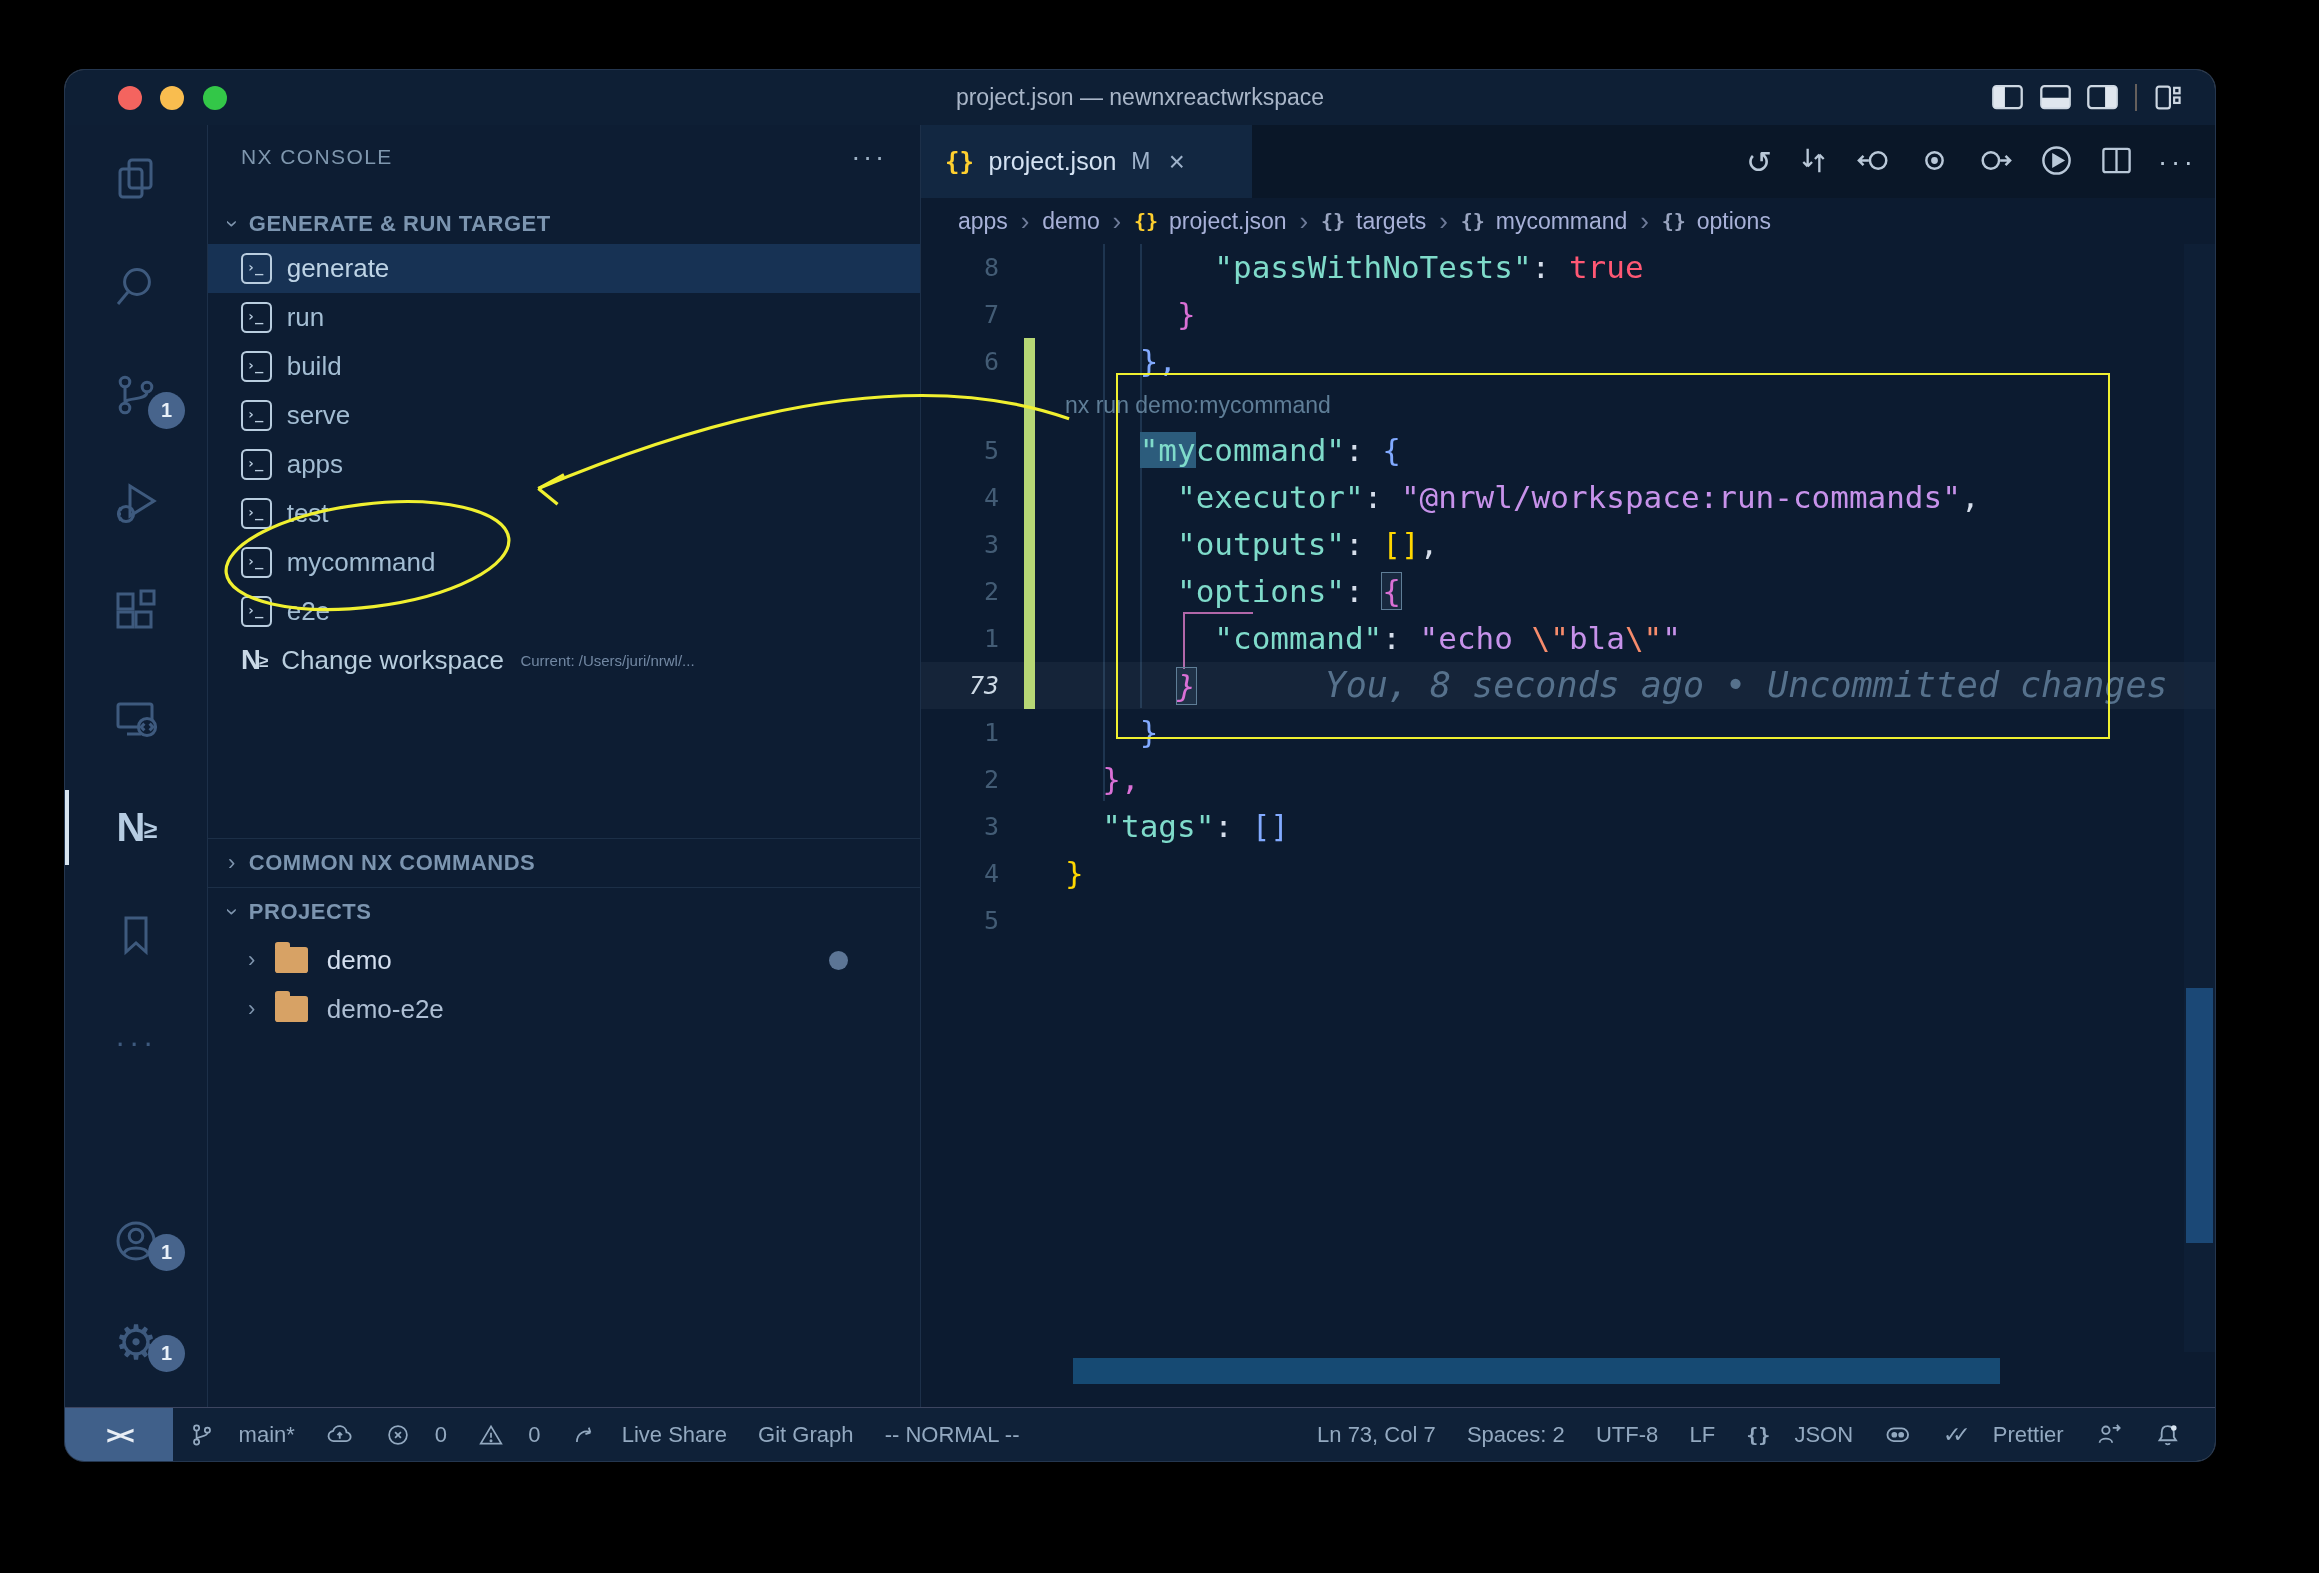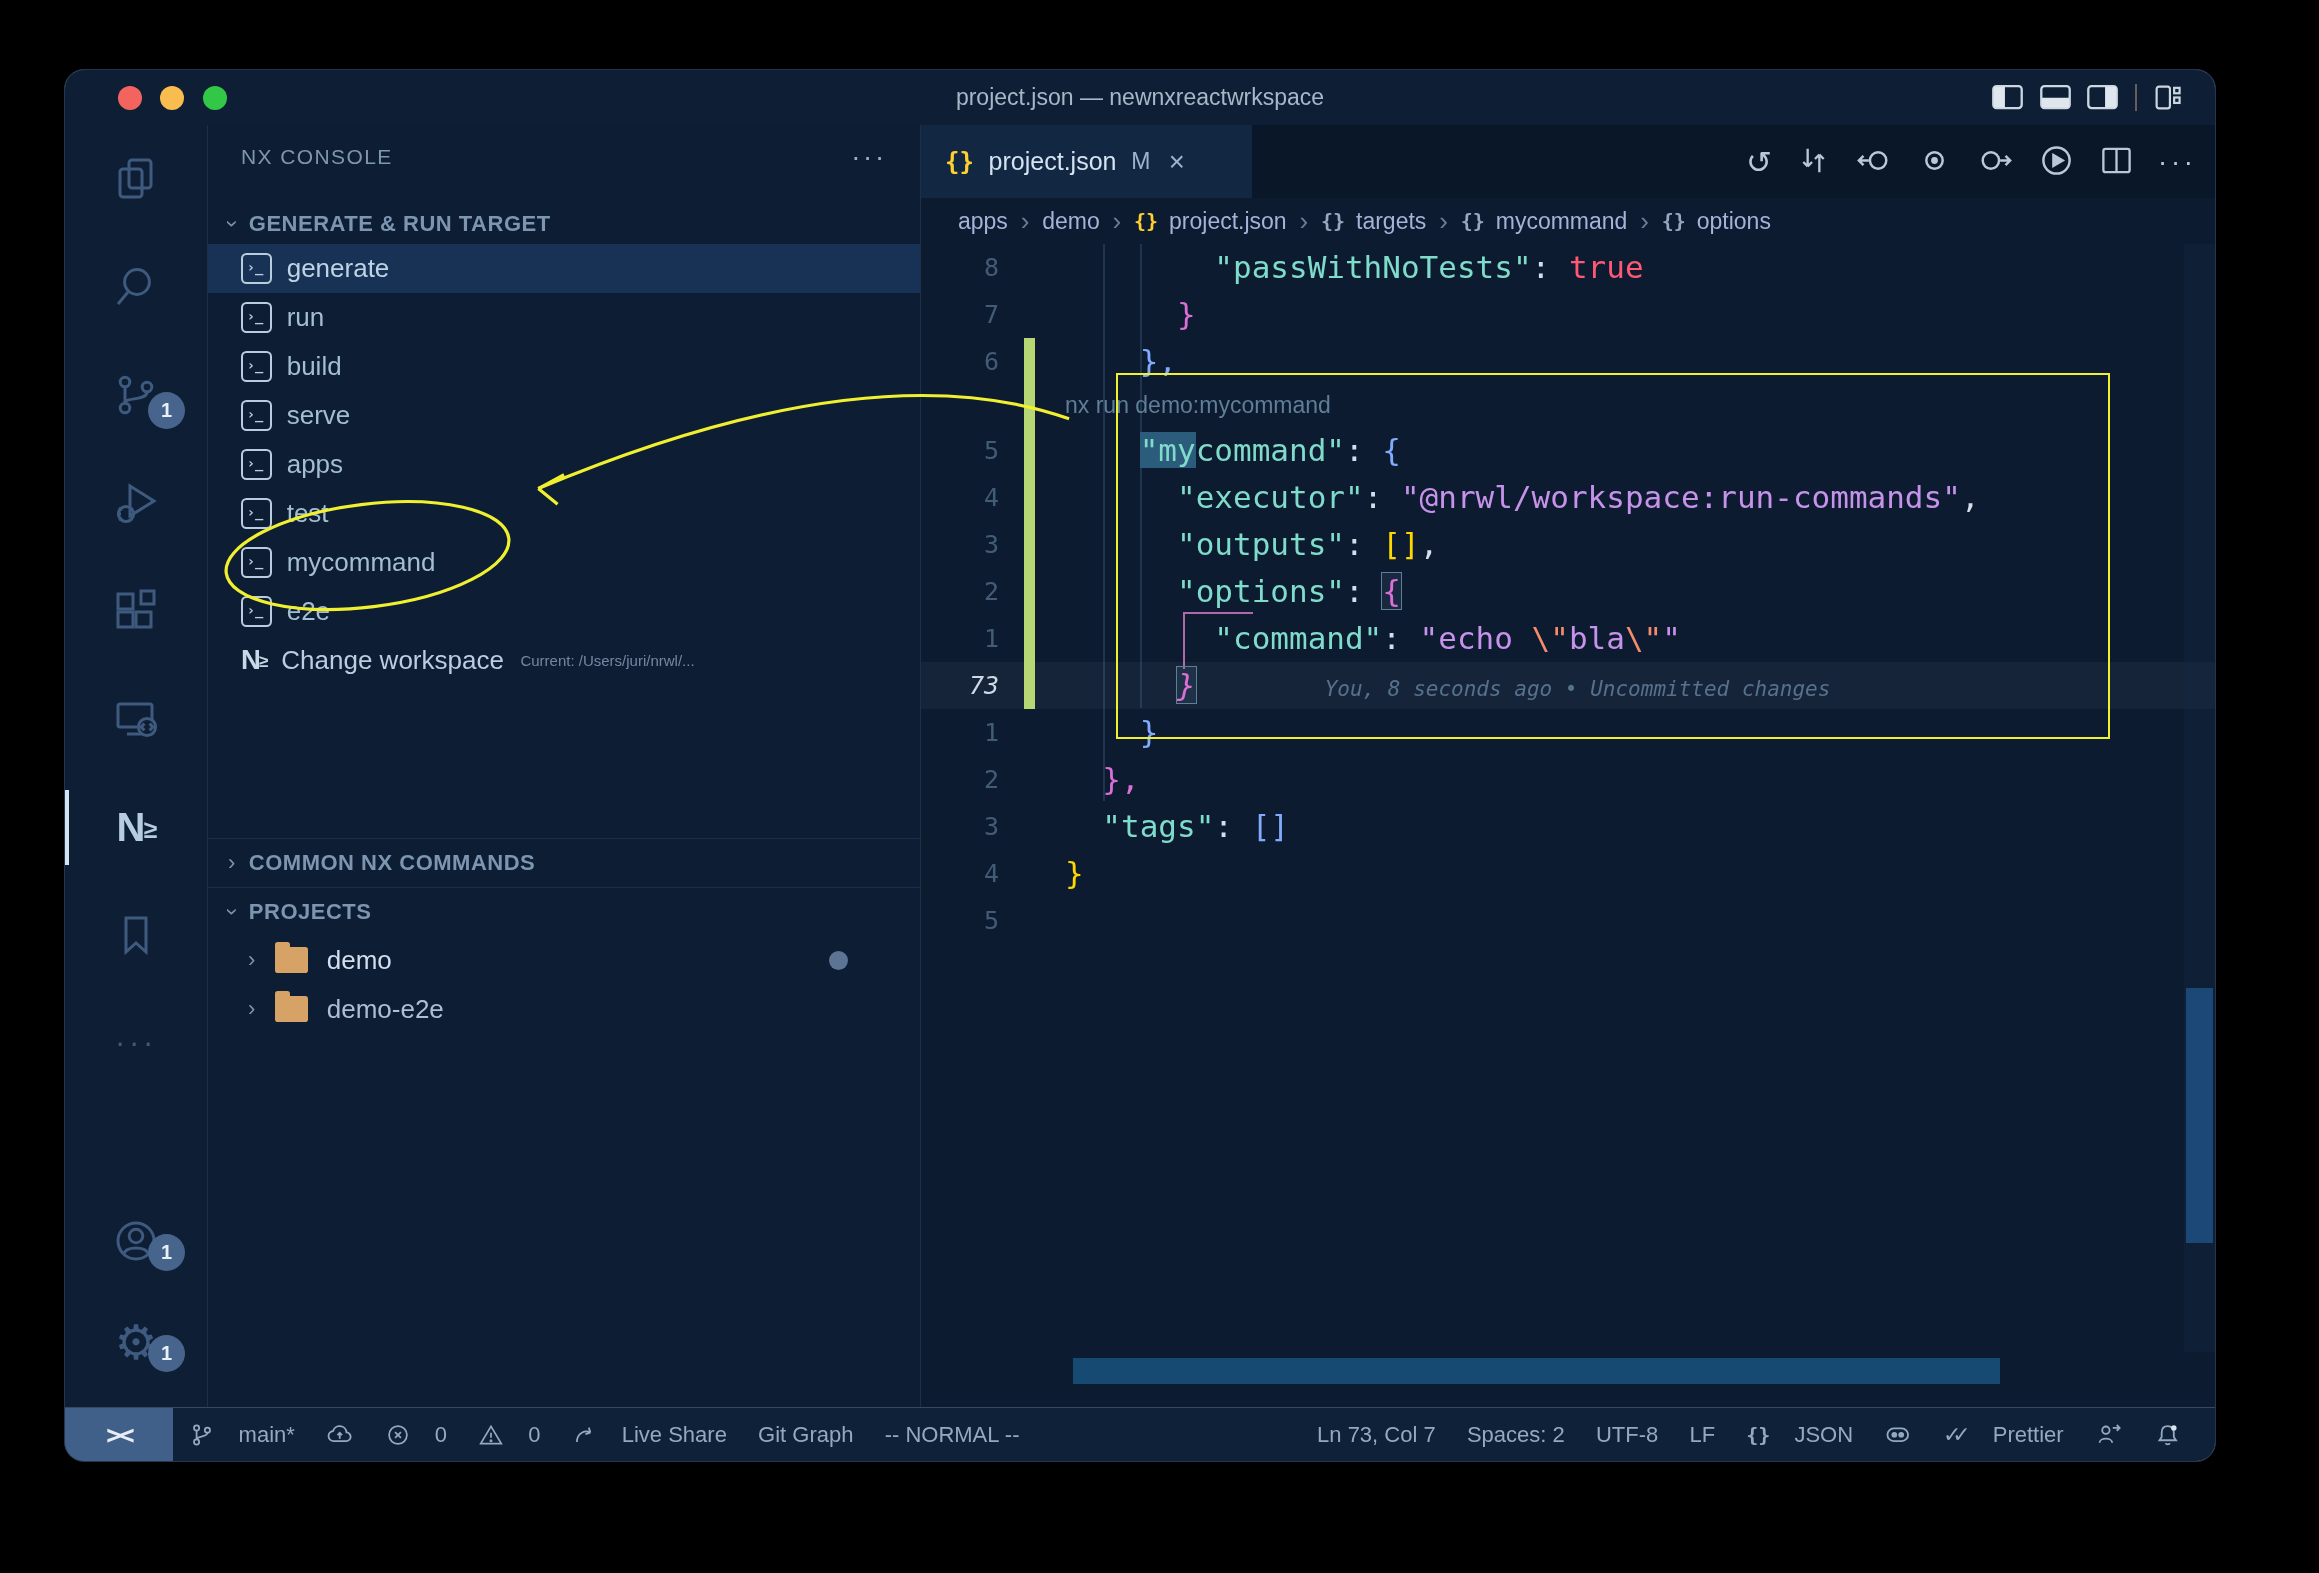--- a/index.html
+++ b/index.html
@@ -78,21 +78,21 @@
   .chbar{width:11px;margin-left:25px;flex:0 0 auto;background:transparent;}
   .changed .chbar{background:#b7d775;}
   .ltext{padding-left:30px;white-space:pre;}
   .lens-row{height:42px;line-height:40px;}
   .lens-row .ltext{font-size:23px;font-family:"Liberation Sans",sans-serif;}
   .tk.plain{color:#d6deeb}.tk.key{color:#7fdbca}.tk.punct{color:#d6deeb}.tk.str{color:#c792ea}
   .tk.esc{color:#f78c6c}.tk.bool{color:#ff5874}.tk.b-gold{color:#ffd700}.tk.b-blue{color:#82aaff}
   .tk.b-pink{color:#da70d6}.tk.lens{color:#5f7e97}
   .tk.sel{background:#2c5c7c;}
   .tk.box{outline:1.8px solid #5f7e97;outline-offset:-0.9px;background:rgba(95,126,151,.15);}
-  .blame{margin-left:129px;color:#56718c;font-size:21px;}
+  .blame{margin-left:129px;color:#56718c;font-size:35px;}
   .ylw-box{position:absolute;left:195px;top:129px;width:990px;height:362px;border:2.8px solid #f0f030;z-index:5;}
   .ruler{position:absolute;right:0;top:0;bottom:55px;width:31px;background:rgba(20,40,66,.35);z-index:6;}
   .ruler .mark-t{position:absolute;left:1.8px;width:10px;background:#49806e;}
   .ruler .mark-g{position:absolute;left:13.8px;width:12px;background:#53718e;}
   .vthumb{position:absolute;left:1.8px;right:1.8px;top:744px;height:255px;background:#1b4876;}
   .hscroll{position:absolute;left:0;right:31px;bottom:22px;height:27.5px;z-index:6;}
   .hthumb{position:absolute;left:152px;width:927px;top:0;height:26px;background:#164a73;}
   
   .statusbar{height:53px;background:#0f2138;border-top:0.9px solid #3d4560;display:flex;align-items:center;
     color:#93a9c0;font-size:22px;flex:0 0 auto;}

